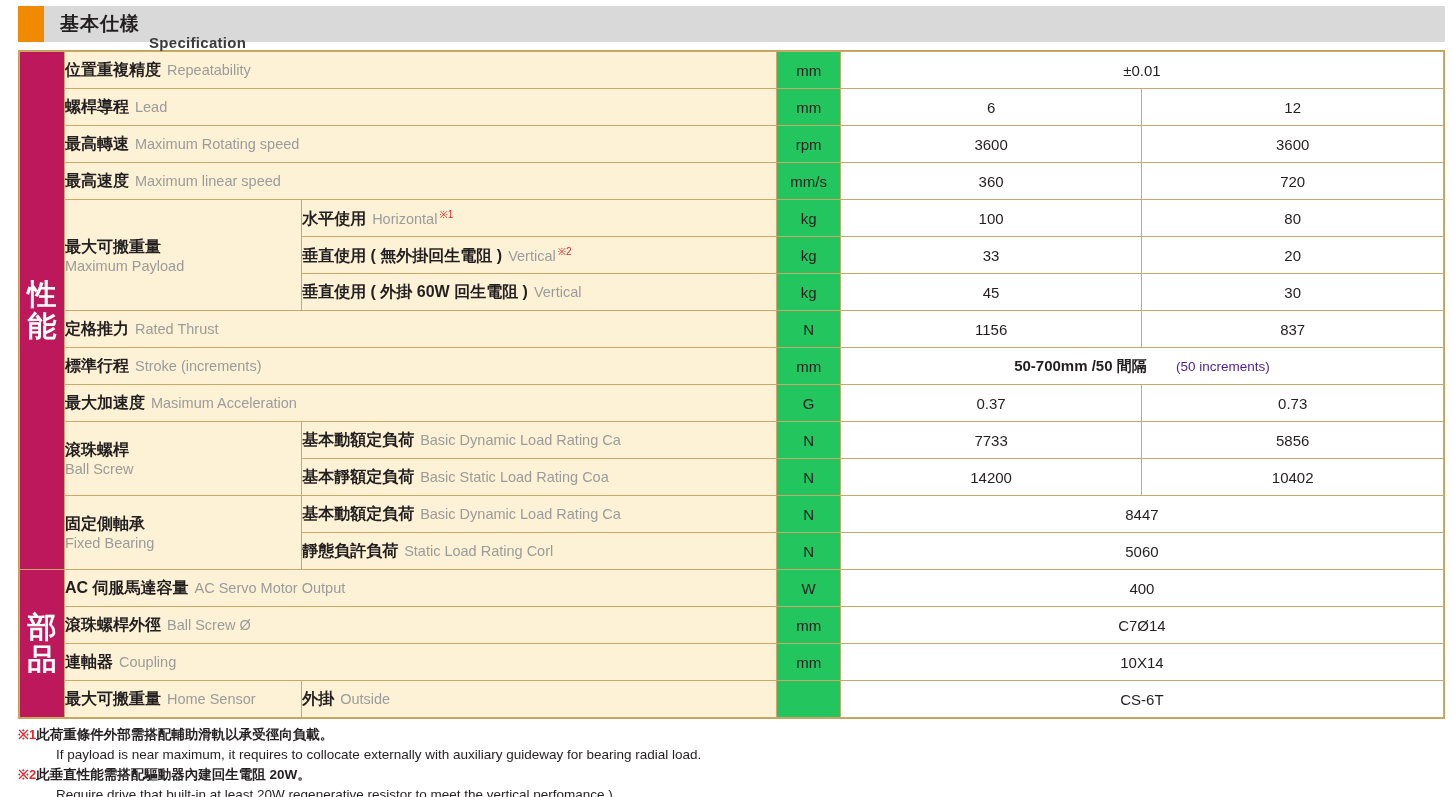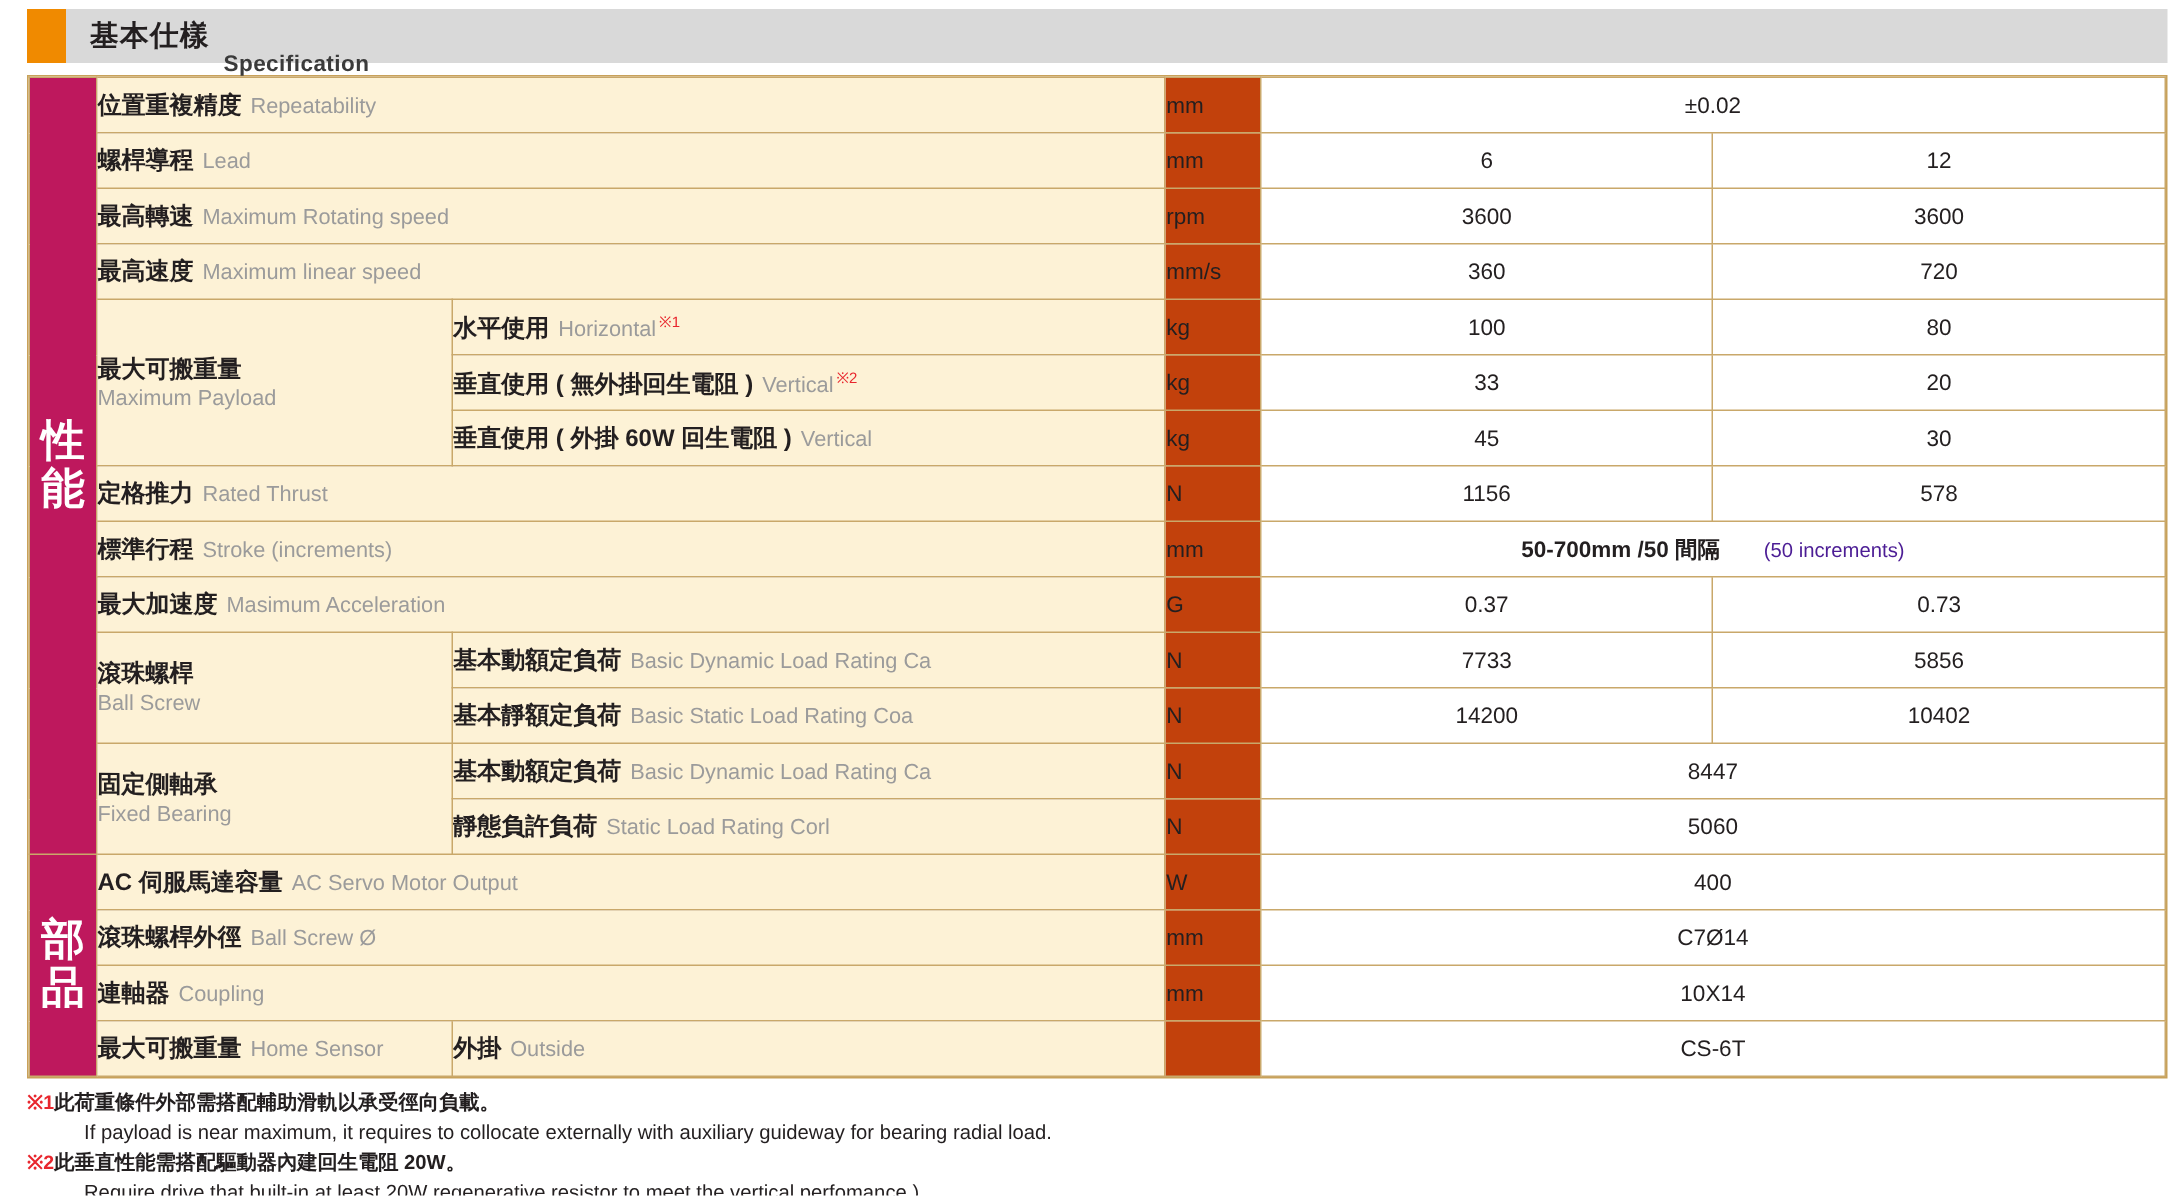--- a/index.html
+++ b/index.html
@@ -108,22 +108,22 @@
     vertical-align: super;
     margin-left: 2px;
   }
   .lbl.twoline {
     line-height: 1.25;
     padding-top: 2px;
   }
   .lbl.twoline .cn, .lbl.twoline .en { display: block; margin-left: 0; }
 
   .unit {
-    background: #c2410c;
-    text-align: left;
+    background: #22c55e;
+    text-align: center;
     font-size: 15px;
     color: #231f20;
     width: 62px;
   }
   .val {
     background: #ffffff;
     text-align: center;
     font-size: 15px;
     color: #231f20;
   }
@@ -181,21 +181,21 @@
       <tbody>
 
         <tr>
           <td class="grp" rowspan="14">
             <span>性能</span>
           </td>
           <td class="lbl" colspan="2">
             <span class="cn">位置重複精度</span><span class="en">Repeatability</span>
           </td>
           <td class="unit">mm</td>
-          <td class="val" colspan="2">±0.02</td>
+          <td class="val" colspan="2">±0.01</td>
         </tr>
 
         <tr>
           <td class="lbl" colspan="2">
             <span class="cn">螺桿導程</span><span class="en">Lead</span>
           </td>
           <td class="unit">mm</td>
           <td class="val">6</td>
           <td class="val">12</td>
         </tr>
@@ -248,21 +248,21 @@
           <td class="val">45</td>
           <td class="val">30</td>
         </tr>
 
         <tr>
           <td class="lbl" colspan="2">
             <span class="cn">定格推力</span><span class="en">Rated Thrust</span>
           </td>
           <td class="unit">N</td>
           <td class="val">1156</td>
-          <td class="val">578</td>
+          <td class="val">837</td>
         </tr>
 
         <tr>
           <td class="lbl" colspan="2">
             <span class="cn">標準行程</span><span class="en">Stroke (increments)</span>
           </td>
           <td class="unit">mm</td>
           <td class="val" colspan="2">
             <span class="cnb">50-700mm /50 間隔</span>
             <span class="small">(50 increments)</span>

